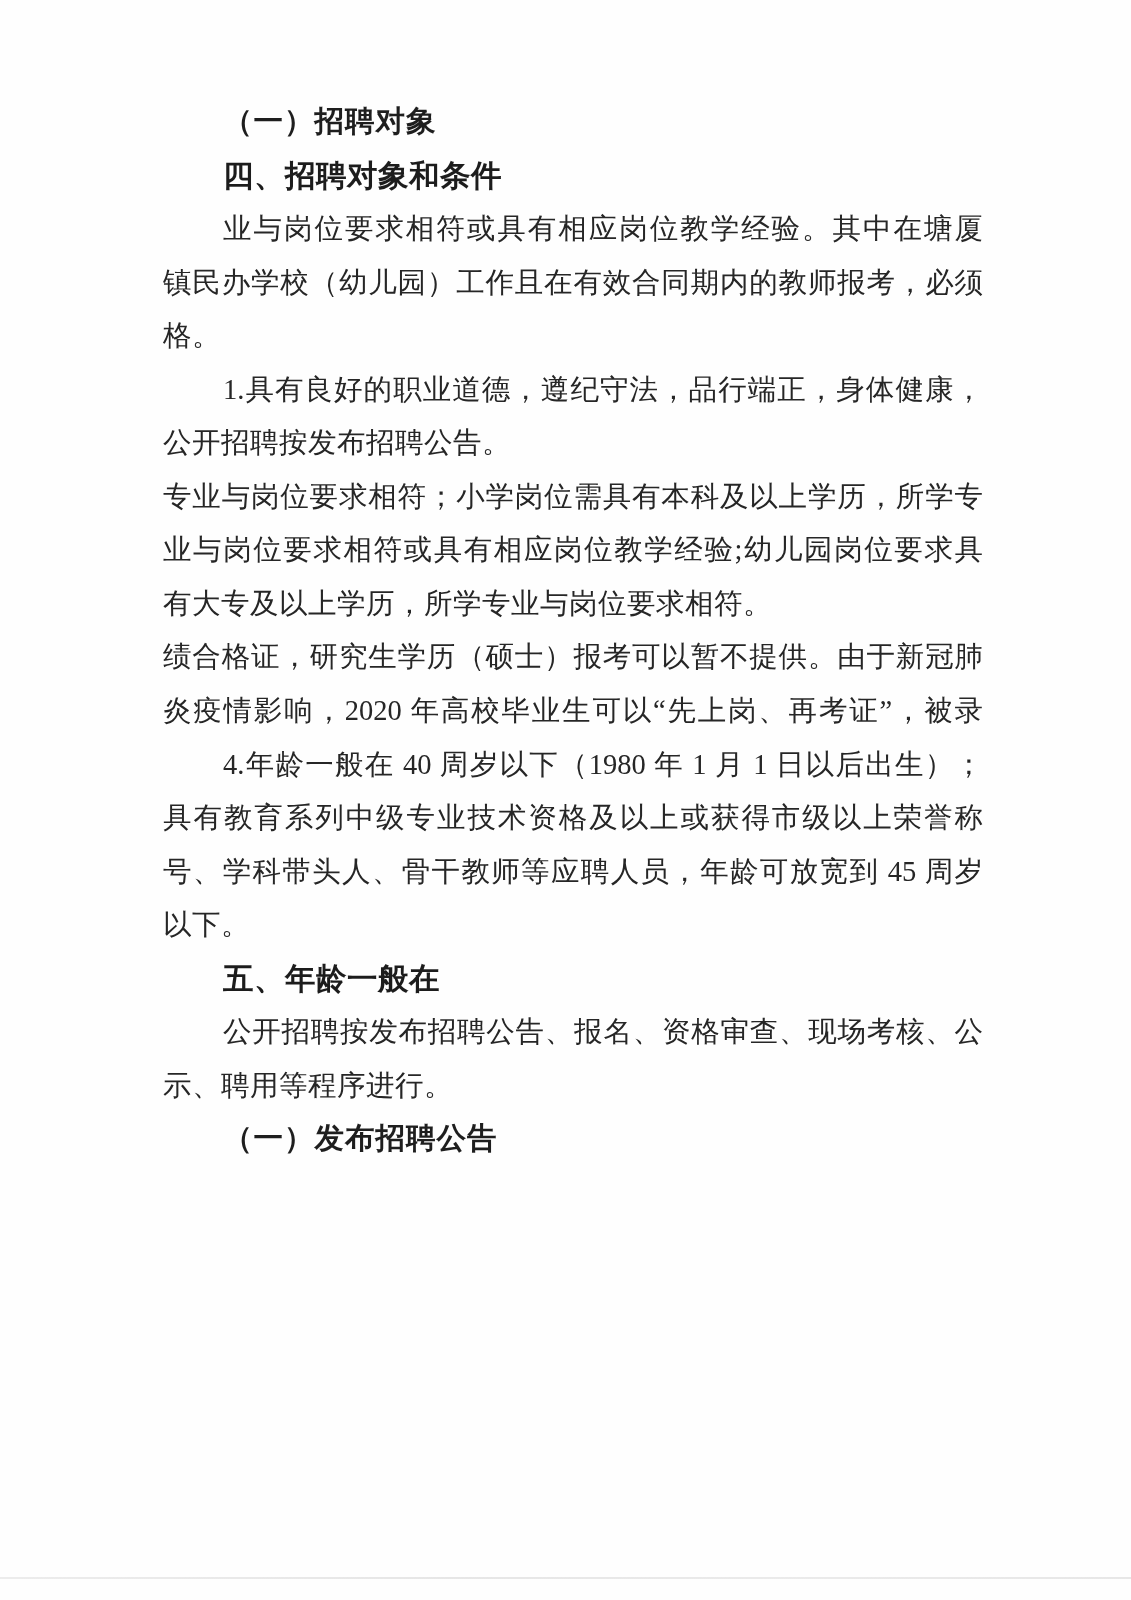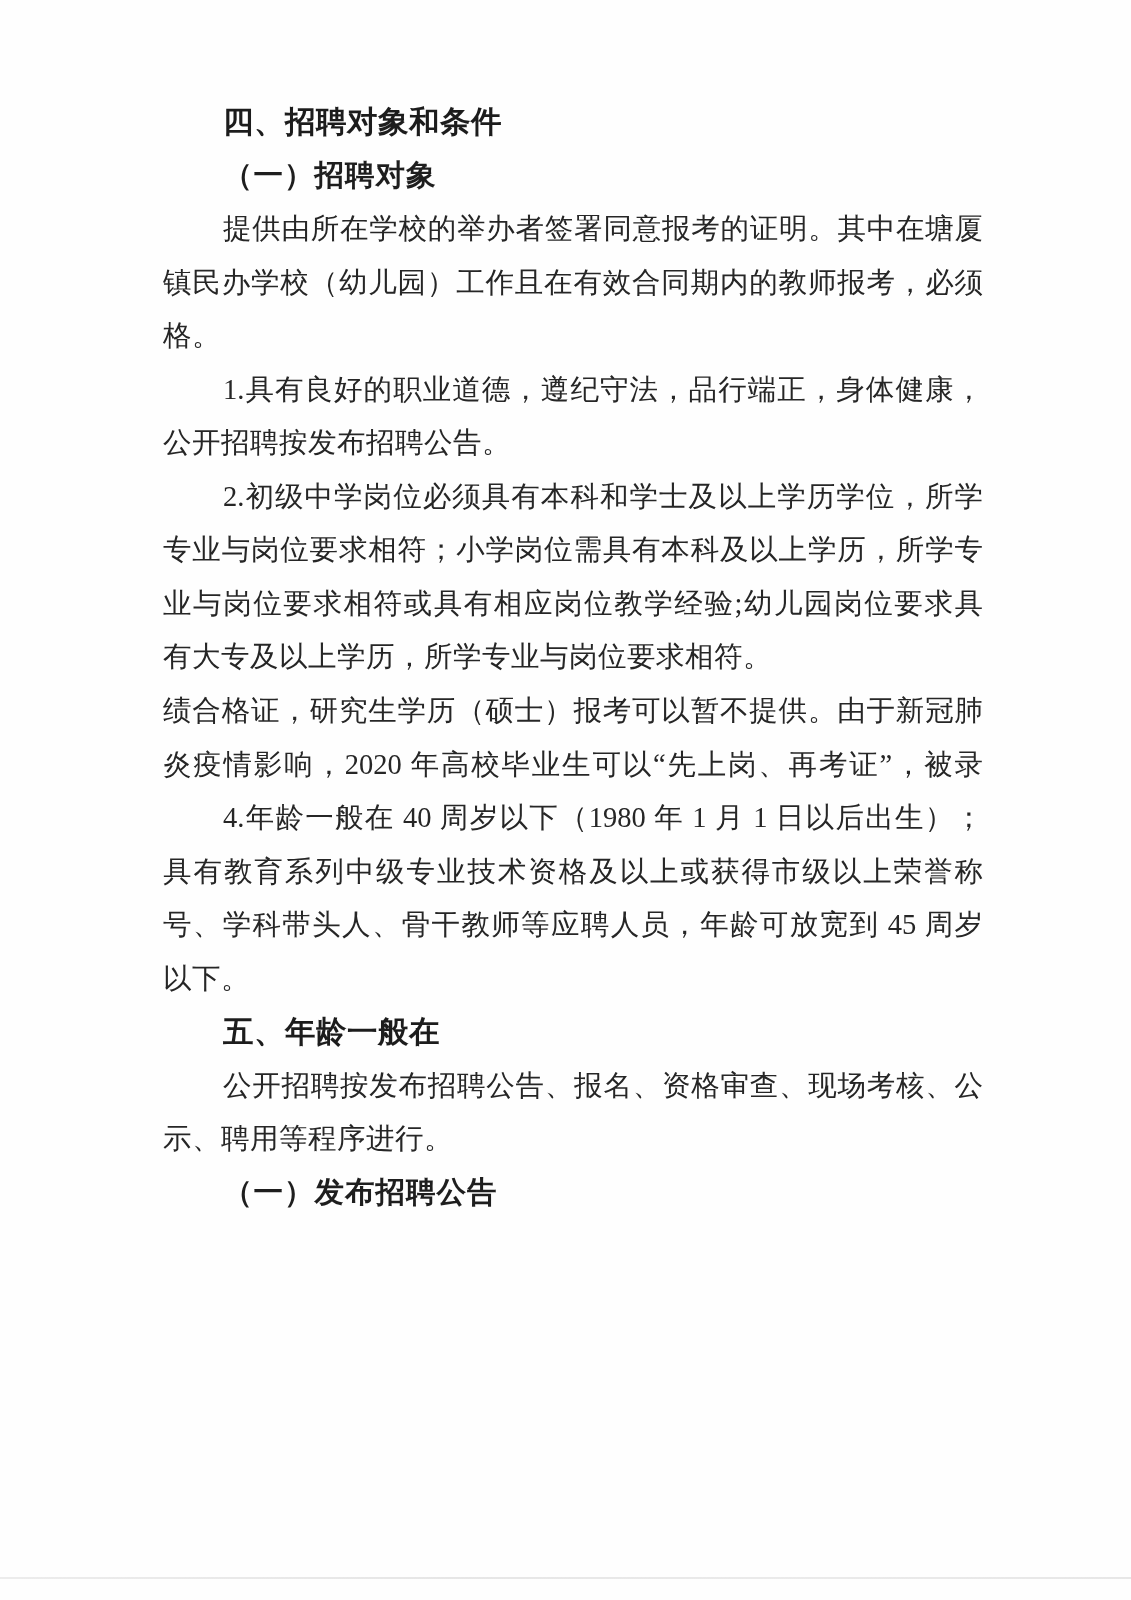--- a/index.html
+++ b/index.html
@@ -64,28 +64,27 @@
     height: 2px;
     background: linear-gradient(to right, #e9e9e9 0%, #e2e2e2 40%, #e7e7e7 70%, #e3e3e3 100%);
     opacity: 0.85;
   }
 </style>
 </head>
 <body>
 
 <div class="page">
   <div class="text-block" id="text-block">
+      <div class="line subheading indent">（一）招聘对象</div>
       <div class="line heading indent">四、招聘对象和条件</div>
-      <div class="line subheading indent">（一）招聘对象</div>
-      <div class="line body indent justify">提供由所在学校的举办者签署同意报考的证明。其中在塘厦</div>
+      <div class="line body indent justify">业与岗位要求相符或具有相应岗位教学经验。其中在塘厦</div>
       <div class="line body justify">镇民办学校（幼儿园）工作且在有效合同期内的教师报考，必须</div>
       <div class="line body">格。</div>
       <div class="line body indent justify">1.具有良好的职业道德，遵纪守法，品行端正，身体健康，</div>
       <div class="line body">公开招聘按发布招聘公告。</div>
-      <div class="line body indent justify">2.初级中学岗位必须具有本科和学士及以上学历学位，所学</div>
       <div class="line body justify">专业与岗位要求相符；小学岗位需具有本科及以上学历，所学专</div>
       <div class="line body justify">业与岗位要求相符或具有相应岗位教学经验;幼儿园岗位要求具</div>
       <div class="line body">有大专及以上学历，所学专业与岗位要求相符。</div>
       <div class="line body justify">绩合格证，研究生学历（硕士）报考可以暂不提供。由于新冠肺</div>
       <div class="line body justify">炎疫情影响，2020 年高校毕业生可以“先上岗、再考证”，被录</div>
       <div class="line body indent justify">4.年龄一般在 40 周岁以下（1980 年 1 月 1 日以后出生）；</div>
       <div class="line body justify">具有教育系列中级专业技术资格及以上或获得市级以上荣誉称</div>
       <div class="line body justify">号、学科带头人、骨干教师等应聘人员，年龄可放宽到 45 周岁</div>
       <div class="line body">以下。</div>
       <div class="line heading indent">五、年龄一般在</div>

